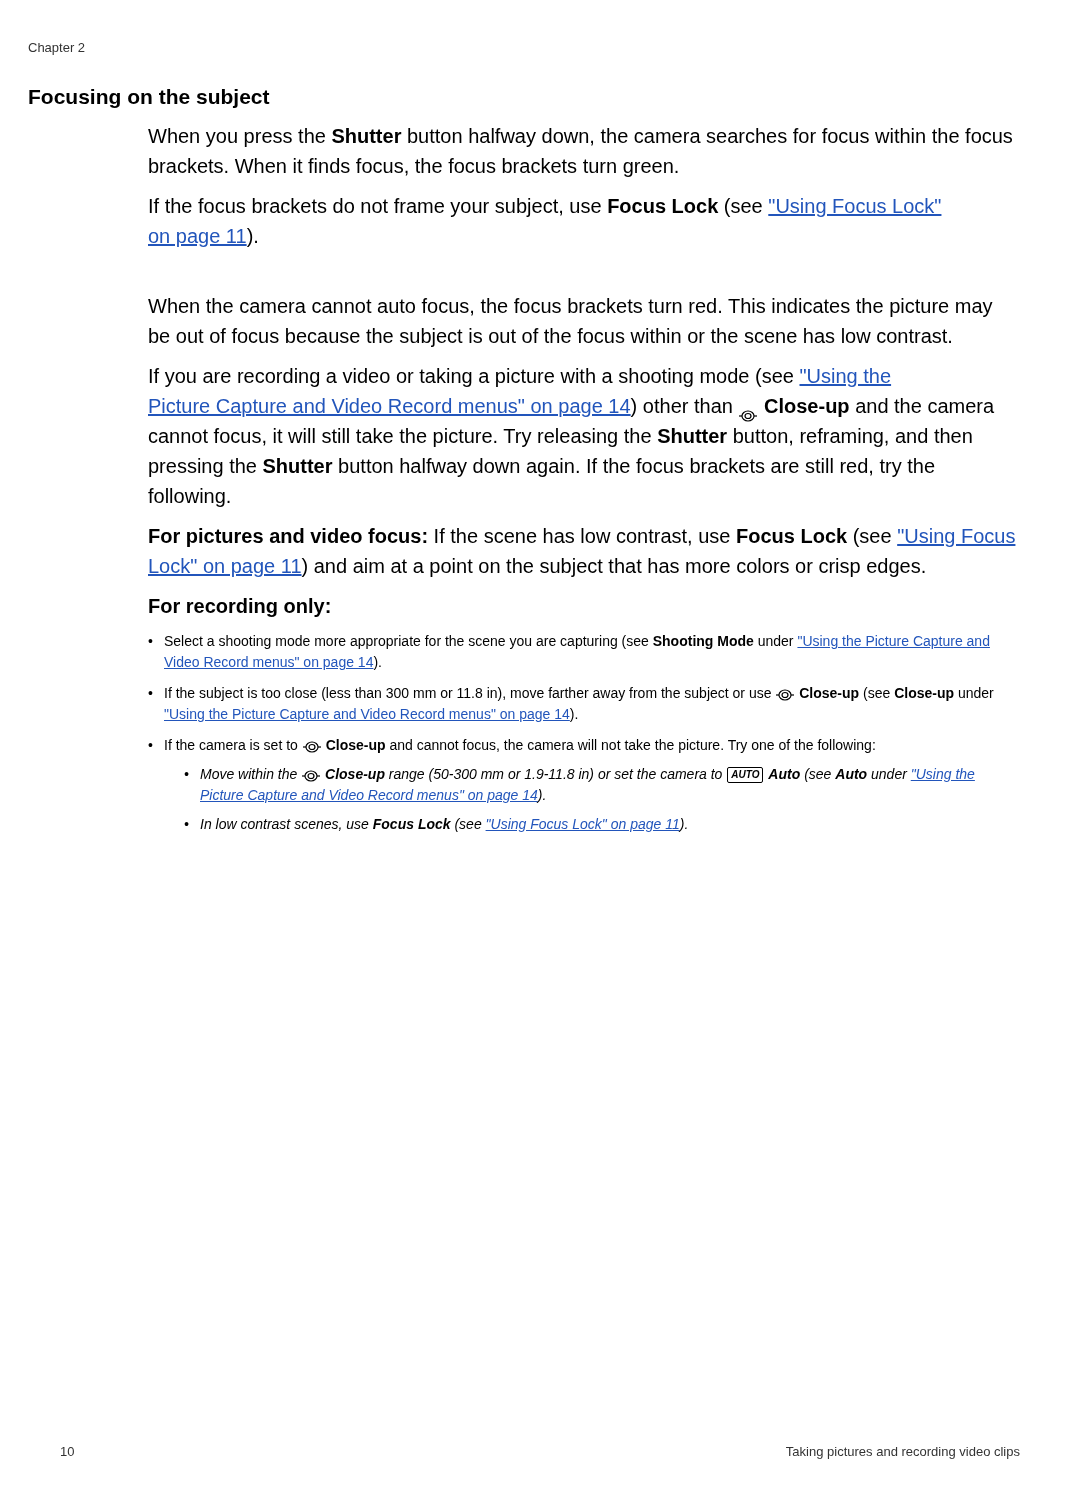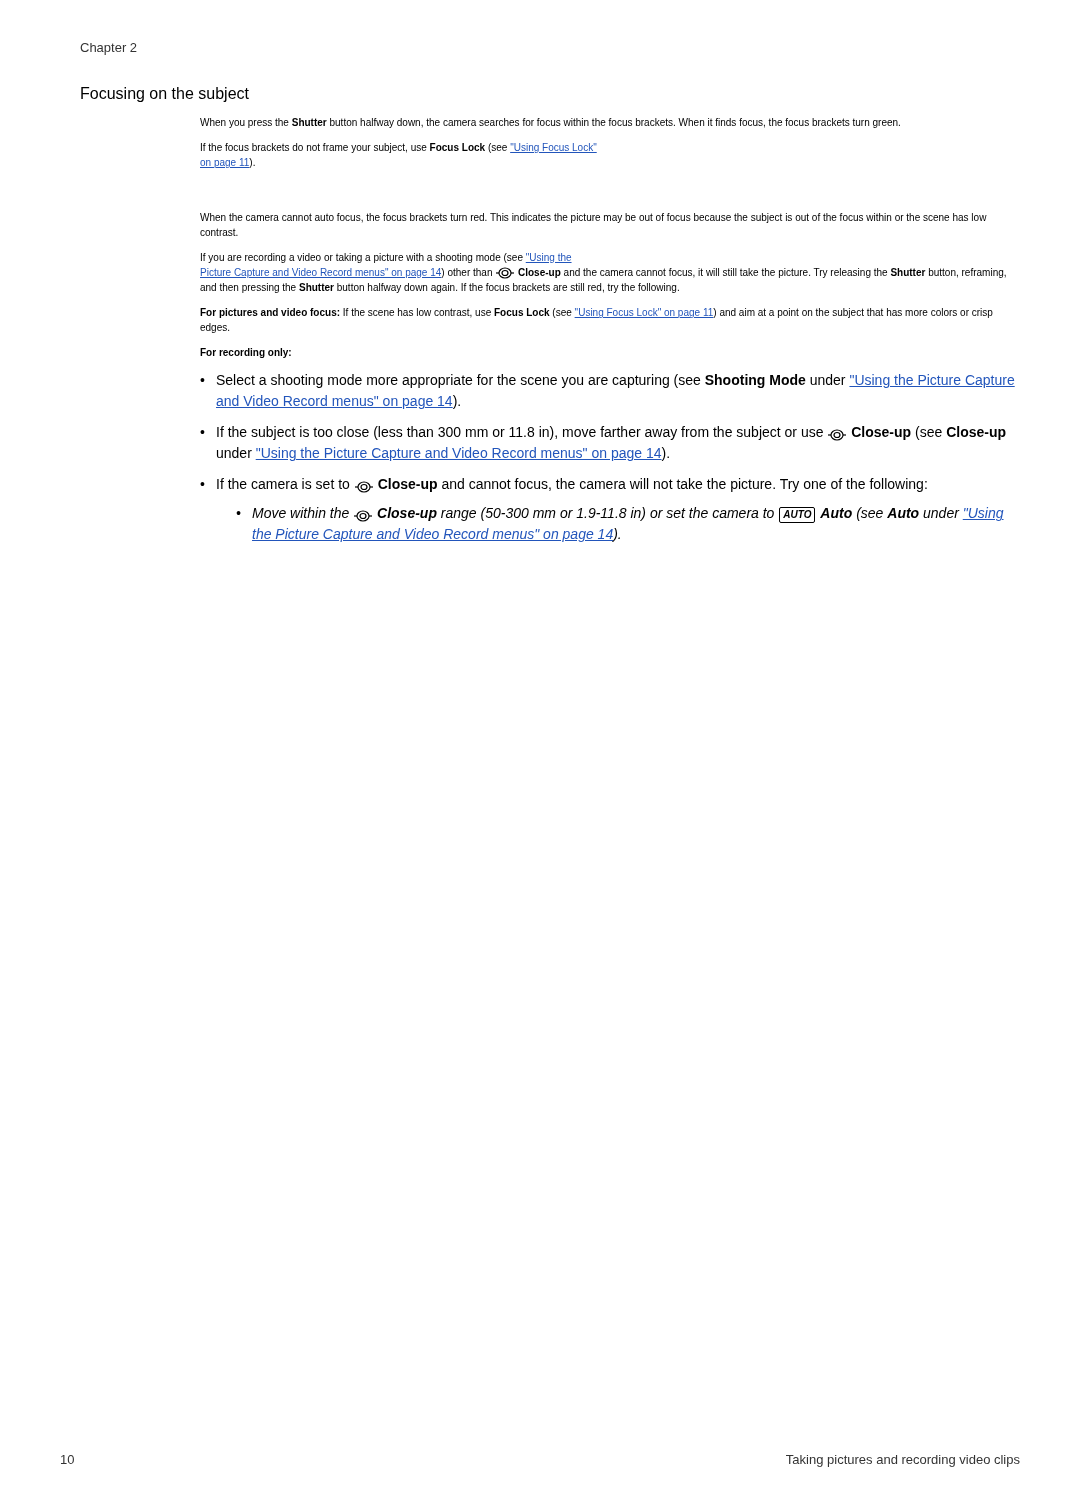--- a/index.html
+++ b/index.html
@@ -12,45 +12,45 @@
       background: #ffffff;
       font-family: Arial, Helvetica, sans-serif;
       font-size: 14px;
       color: #000000;
       width: 1080px;
       min-height: 1495px;
       position: relative;
     }
 
     .page {
-      padding: 40px 60px 80px 80px;
+      padding: 40px 60px 80px 28px;
       max-width: 1080px;
     }
 
     .chapter-label {
       font-size: 13px;
       color: #333;
       margin-bottom: 30px;
     }
 
     .section-title {
-      font-size: 16px;
-      font-weight: normal;
+      font-size: 21px;
+      font-weight: bold;
       margin-bottom: 12px;
     }
 
     .section {
       margin-bottom: 40px;
     }
 
     .indented {
       margin-left: 120px;
       margin-bottom: 10px;
       line-height: 1.5;
-      font-size: 10px;
+      font-size: 20px;
     }
 
     .indented p {
       margin-bottom: 10px;
     }
 
     a, .link {
       color: #2255bb;
       text-decoration: underline;
     }
@@ -123,21 +123,21 @@
       padding: 0px 3px;
       font-size: 10px;
       font-weight: bold;
       vertical-align: middle;
       line-height: 1.4;
       margin: 0 1px;
     }
 
     .page-footer {
       position: absolute;
-      bottom: 28px;
+      bottom: 36px;
       left: 60px;
       right: 60px;
       display: flex;
       justify-content: space-between;
       font-size: 13px;
       color: #333;
     }
   </style>
 </head>
 <body>
@@ -215,20 +215,23 @@
             <span class="closeup-icon">
               <svg viewBox="0 0 18 14" xmlns="http://www.w3.org/2000/svg">
                 <ellipse cx="9" cy="7" rx="6" ry="5" fill="none" stroke="#000" stroke-width="1.2"></ellipse>
                 <ellipse cx="9" cy="7" rx="3" ry="2.5" fill="none" stroke="#000" stroke-width="1.2"></ellipse>
                 <line x1="3" y1="7" x2="0" y2="7" stroke="#000" stroke-width="1.2"></line>
                 <line x1="15" y1="7" x2="18" y2="7" stroke="#000" stroke-width="1.2"></line>
               </svg>
             </span>
             <span class="bold">Close-up</span> range (50-300 mm or 1.9-11.8 in) or set the camera to <span class="auto-badge">AUTO</span> <span class="bold">Auto</span> (see <span class="bold">Auto</span> under <a class="link">"Using the Picture Capture and Video Record menus" on page 14</a>).
           </li>
+          <li>
+            In low contrast scenes, use <span class="bold">Focus Lock</span> (see <a class="link">"Using Focus Lock" on page 11</a>).
+          </li>
         </ul>
       </li>
     </ul>
   </div>
 </div>
 
 <div class="page-footer">
 
   <span>10</span>
   <span>Taking pictures and recording video clips</span>

